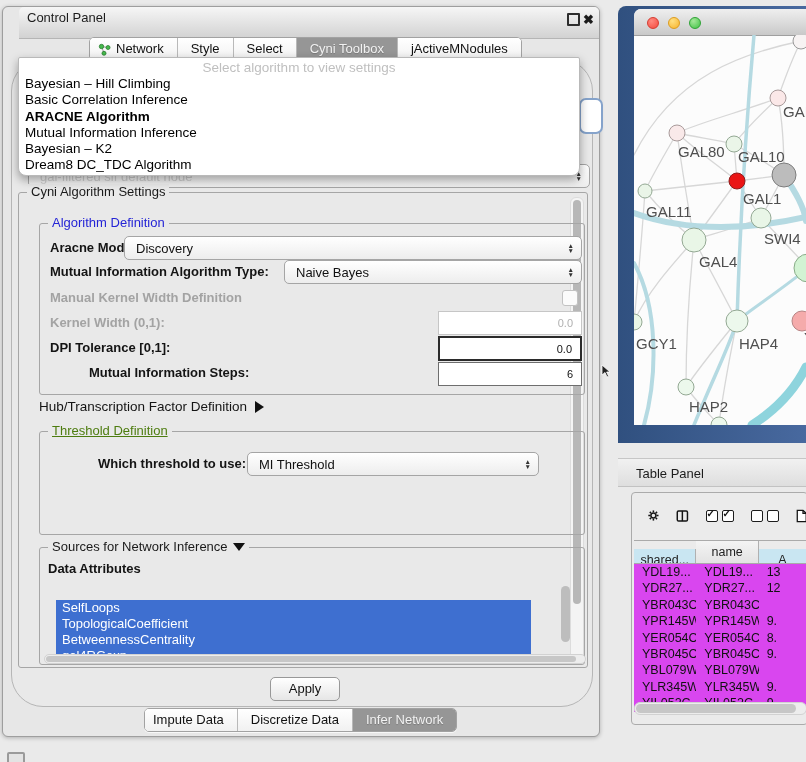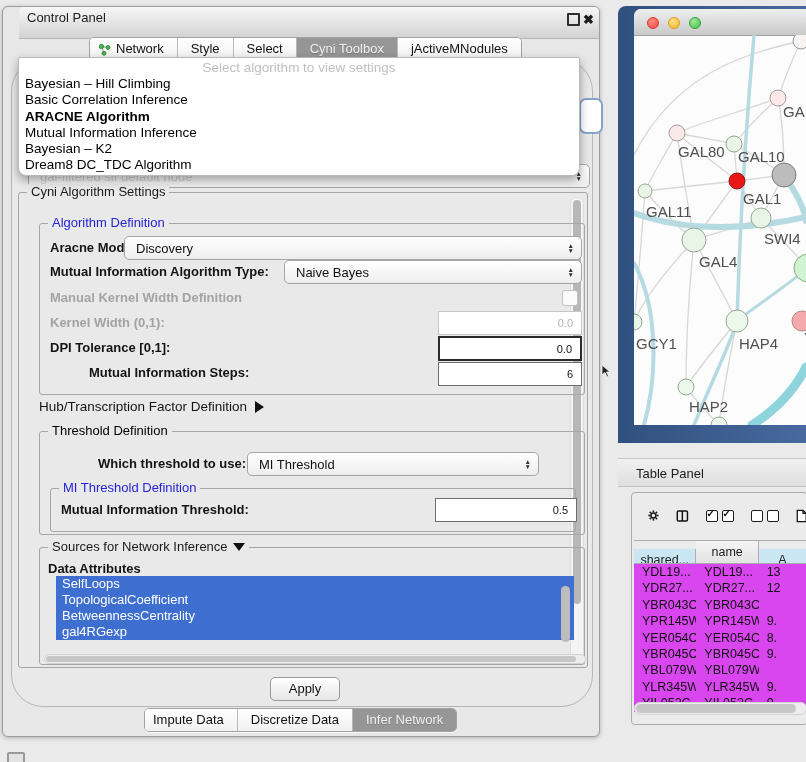--- a/index.html
+++ b/index.html
@@ -15,21 +15,21 @@
 
   .tabbar{position:absolute;display:flex;border:1px solid #a2a2a2;border-radius:5px;background:#fdfdfd;overflow:hidden;height:22px;box-shadow:0 1px 0 rgba(255,255,255,.7);}
   .tab{font-size:13px;line-height:22px;padding:0 13px;color:#111;border-left:1px solid #b9b9b9;display:flex;align-items:center;gap:5px;background:linear-gradient(#ffffff,#f1f1f1);white-space:nowrap;}
   .tab:first-child{border-left:none;padding-left:8px;}
   .tab.selected{background:#969696;color:#f2f2f2;text-shadow:0 1px 1px rgba(0,0,0,.2);}
 
   .panel{position:absolute;background:#e9e9e9;border:1px solid #b6b6b6;border-radius:3px;}
   .group{position:absolute;border:1px solid #a6a6a6;border-radius:3px;}
   .legend{position:absolute;top:-9px;left:8px;background:#e9e9e9;padding:0 4px;font-size:13px;color:#1a1a1a;white-space:nowrap;display:flex;align-items:center;gap:5px;}
   .legend.blue{color:#2424d6;}
-  .legend.green{color:#000000;}
+  .legend.green{color:#4d7c0f;text-decoration:underline;}
 
   .flabel{position:absolute;font-size:13px;font-weight:bold;color:#141414;white-space:nowrap;}
   .flabel.disabled{color:#a3a3a3;}
   .plain{font-weight:normal;}
 
   .combo{position:absolute;background:linear-gradient(#ffffff,#ededed);border:1px solid #a5a5a5;border-radius:5px;font-size:13px;color:#111;display:flex;align-items:center;padding-left:11px;box-sizing:border-box;}
   .combo .arrows{position:absolute;right:7px;top:50%;transform:translateY(-50%);display:flex;flex-direction:column;align-items:center;font-size:6.5px;line-height:5px;color:#333;}
   .field{position:absolute;background:#fff;font-size:11px;color:#111;display:flex;align-items:center;justify-content:flex-end;padding-right:8px;box-sizing:border-box;}
   .field.dim{border:1px solid #c6c6c6;color:#b0b0b0;}
   .field.focus{border:2px solid #2b2b2b;}
@@ -184,36 +184,29 @@
 
           <div class="flabel" style="left:58px;top:24px;">Which threshold to use:</div>
           <div class="combo" style="left:207px;top:20px;width:292px;height:24px;">
             <span>MI Threshold</span>
             <span class="arrows">
                 <span>▲</span>
                 <span>▼</span>
               </span>
           </div>
 
-          <div class="group" style="left:10px;top:56px;width:524px;height:42px;">
-            <span class="legend blue">
-                <span>MI Threshold Definition</span>
-              </span>
-            <div class="flabel" style="left:10px;top:13px;">Mutual Information Threshold:</div>
-            <div class="field norm" style="left:384px;top:9px;width:142px;height:24px;">0.5</div>
-          </div>
         </div>
 
         <div class="group" style="left:20px;top:354px;width:544px;height:116px;">
           <span class="legend">
             <span>Sources for Network Inference</span>
             <span class="tri-down"></span>
           </span>
           <div class="flabel" style="left:8px;top:13px;">Data Attributes</div>
-          <div class="list" id="attr-list" style="left:16px;top:28px;width:518px;">
+          <div class="list" id="attr-list" style="left:16px;top:52px;width:475px;">
               <div class="item">SelfLoops</div>
               <div class="item">TopologicalCoefficient</div>
               <div class="item">BetweennessCentrality</div>
               <div class="item">gal4RGexp</div>
             </div>
           <div class="vthumb" style="left:521px;top:38px;width:9px;height:56px;"></div>
           <div class="hscroll" style="left:4px;top:106px;width:540px;height:8px;">
               <div class="thumb" style="width:530px;"></div>
             </div>
         </div>

